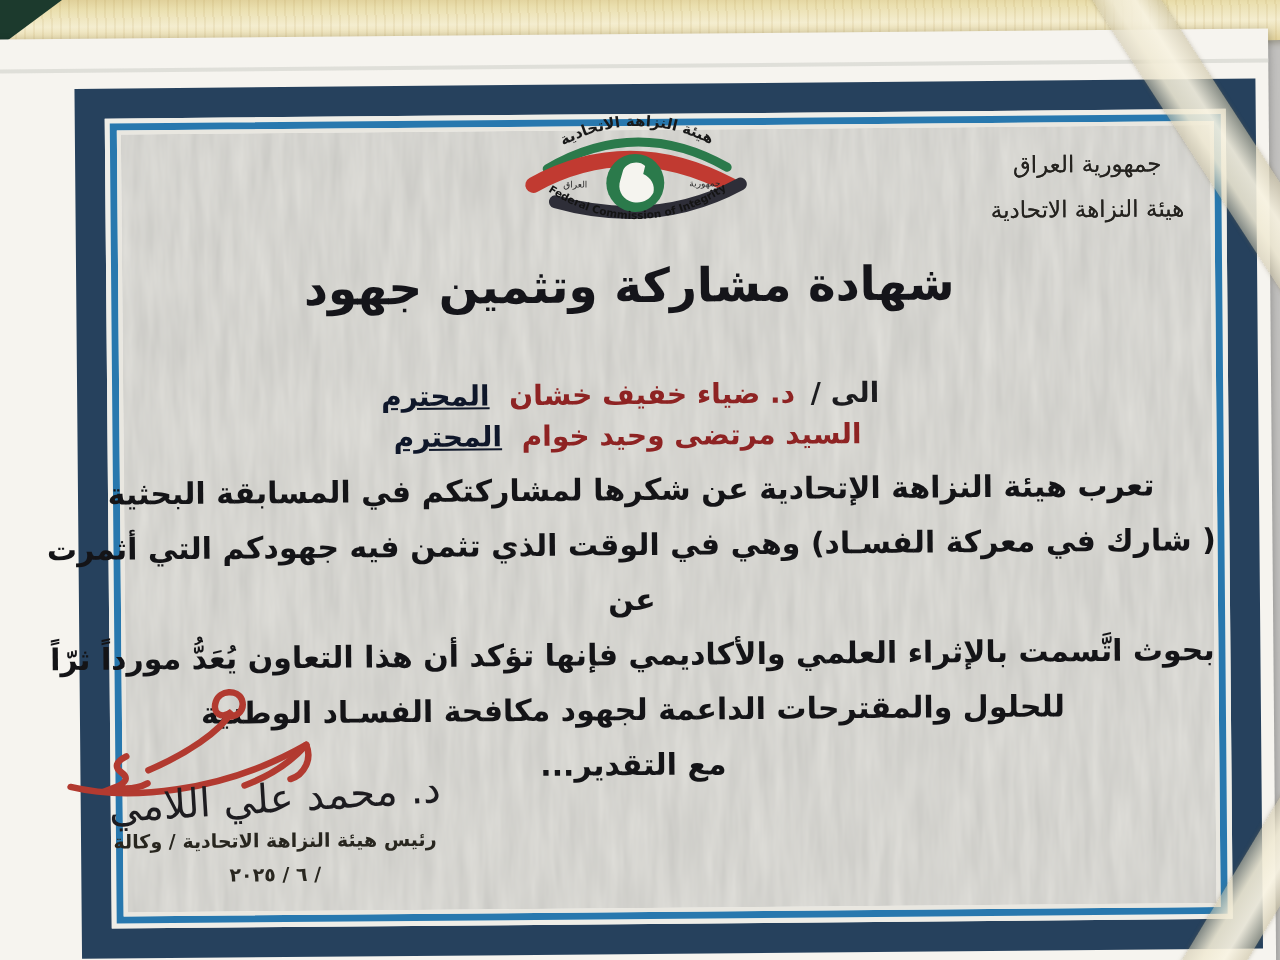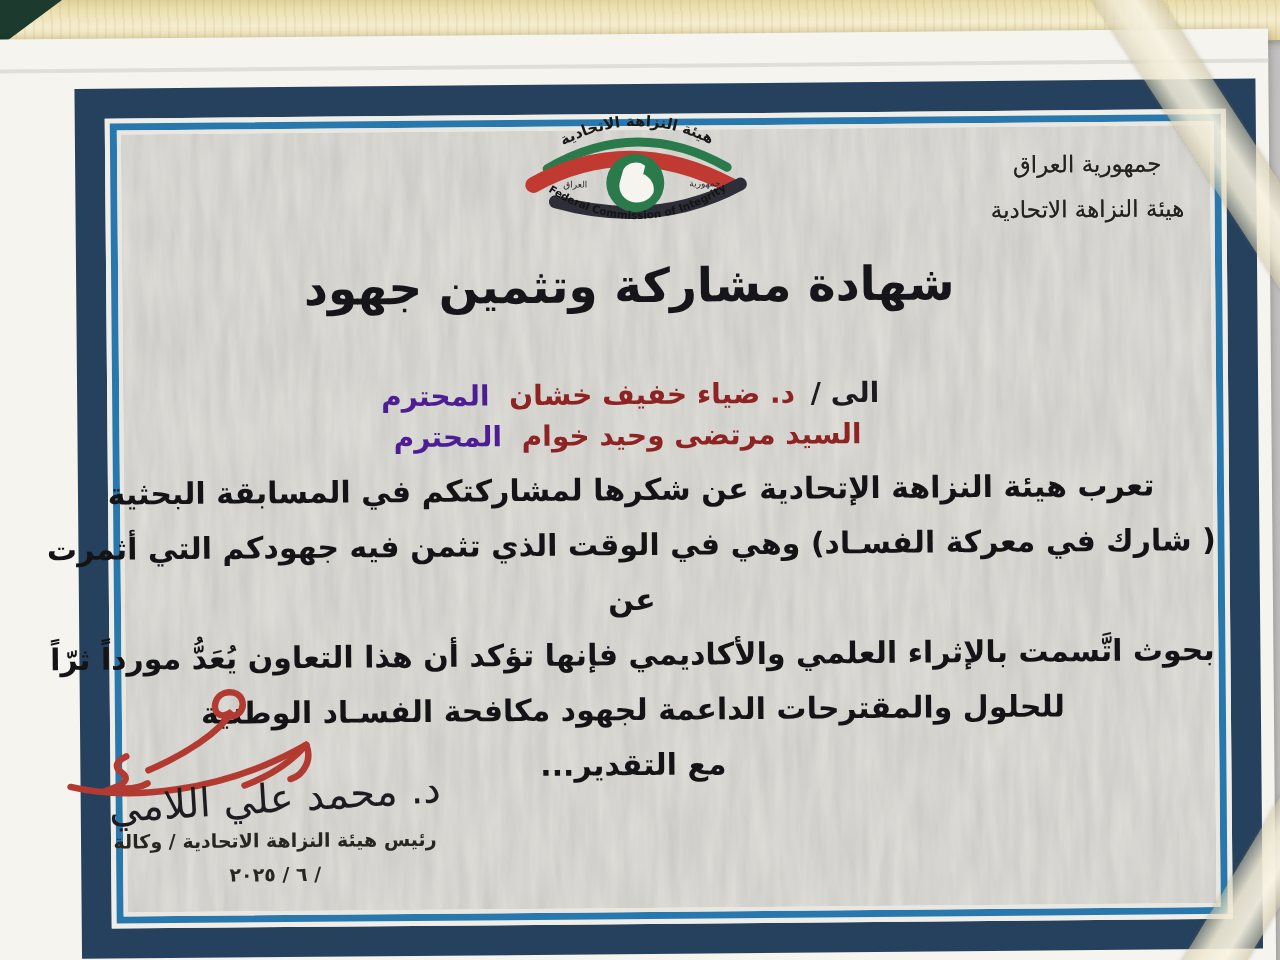--- a/index.html
+++ b/index.html
@@ -40,21 +40,21 @@
     direction:rtl;color:#25231f;font-size:23px;line-height:45px;font-weight:500;
     text-shadow:0 0 .4px #444;
   }
   .cert-title{
     position:absolute;left:0;right:0;top:224px;text-align:center;direction:rtl;
     font-size:47px;font-weight:bold;color:#15151a;letter-spacing:1px;
   }
   .recipients{position:absolute;left:0;right:0;top:340px;text-align:center;direction:rtl;
     font-size:28px;font-weight:bold;line-height:41px;color:#1c1c1f;}
   .recipients .r-name{color:#8e2323;margin-left:10px;margin-right:6px;}
-  .recipients .r-honorific{color:#4c1d95;}
+  .recipients .r-honorific{color:#0f172a;text-decoration:underline;}
   .body-text{position:absolute;left:40px;right:40px;top:428px;text-align:center;direction:rtl;
     font-size:30px;font-weight:bold;line-height:55px;color:#141417;}
   .closing{font-size:30px;}
   .sign{position:absolute;left:62px;top:642px;width:440px;}
   .sign .flourish{position:absolute;left:8px;top:6px;width:280px;height:146px;}
   .sign-name{position:relative;margin-top:96px;text-align:center;direction:rtl;
     font-size:40px;color:#1d1c20;transform:rotate(-3deg);letter-spacing:-1px;}
   .sign-title{margin-top:8px;text-align:center;direction:rtl;font-size:19px;font-weight:bold;color:#28261f;}
   .sign-date{margin-top:12px;text-align:center;direction:rtl;font-size:19px;font-weight:bold;color:#28261f;letter-spacing:2px;}
   .ribbon{position:absolute;z-index:8;}

